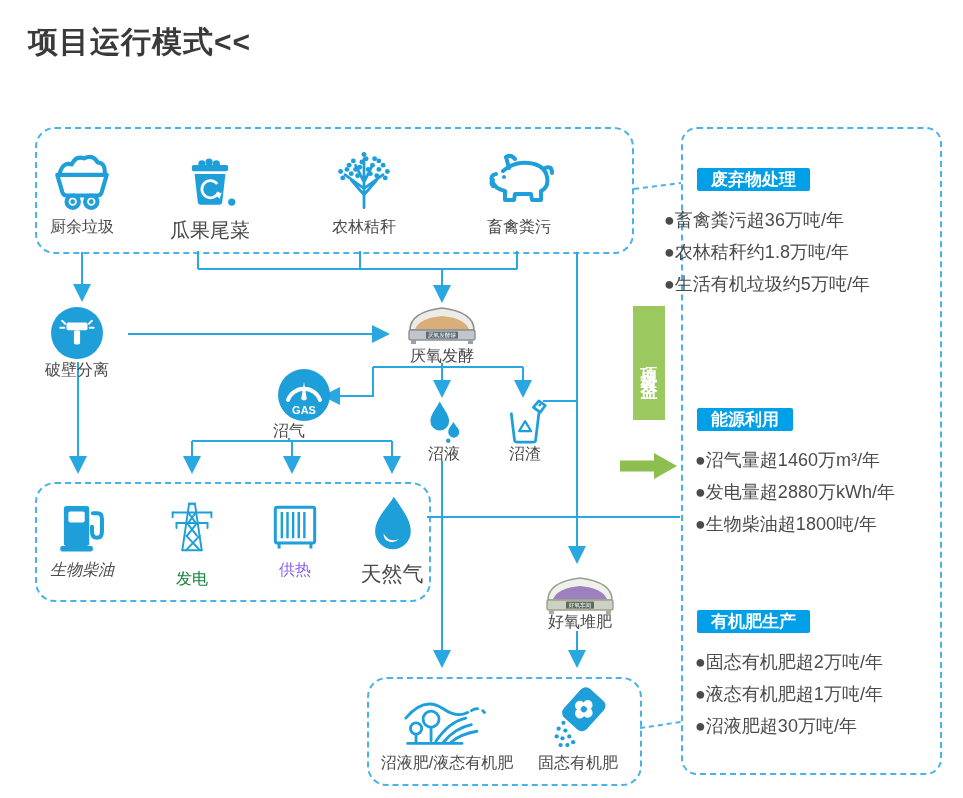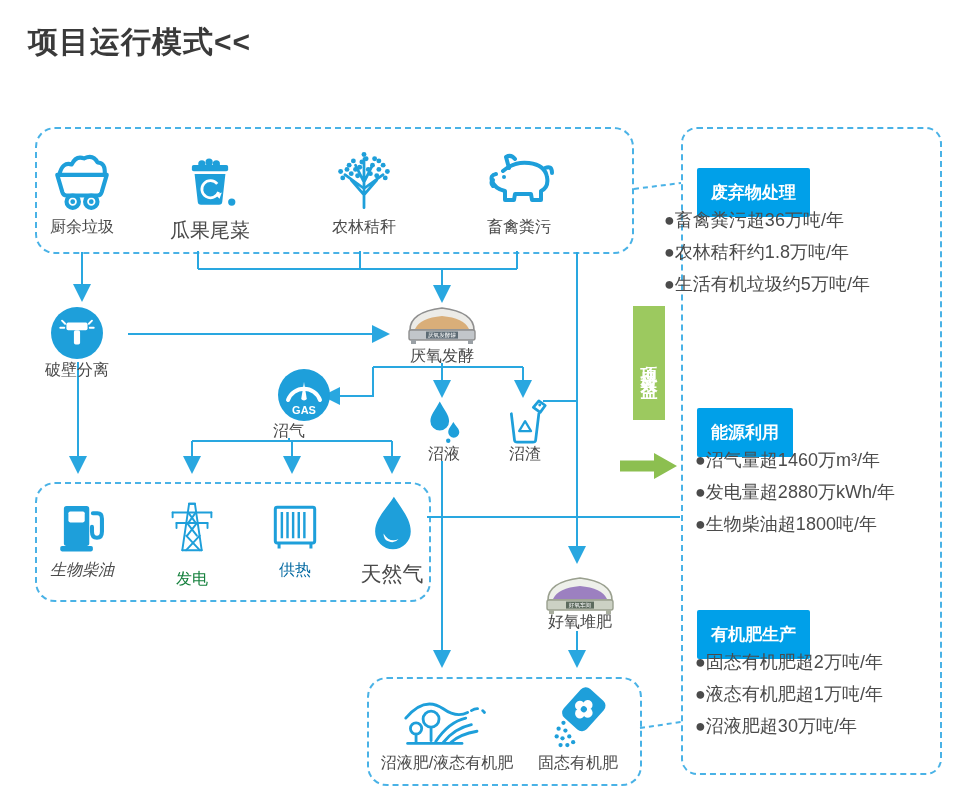--- a/index.html
+++ b/index.html
@@ -13,21 +13,21 @@
   .box-fert{left:367px;top:677px;width:271px;height:105px;}
   .box-panel{left:681px;top:127px;width:257px;height:644px;border-radius:16px;}
   .node{position:absolute;text-align:center;z-index:2;}
   .node .icon{display:flex;align-items:flex-end;justify-content:center;}
   .lbl{position:absolute;text-align:center;font-size:16px;color:#4a4a4a;z-index:2;white-space:nowrap;}
   .circle-badge{position:absolute;border-radius:50%;background:#1e9fda;display:flex;align-items:center;justify-content:center;z-index:2;}
   .green-tag{position:absolute;left:633px;top:306px;width:32px;height:114px;background:#9cc95f;color:#fff;
     writing-mode:vertical-rl;text-orientation:upright;font-size:17px;font-weight:bold;letter-spacing:5px;
     display:flex;align-items:center;justify-content:center;z-index:2;}
   .panel-header{position:absolute;display:inline-block;background:#00a0e9;color:#fff;font-size:17px;font-weight:bold;
-    padding:13px 14px;z-index:2;border-radius:2px;white-space:nowrap;}
+    padding:0 14px;z-index:2;border-radius:2px;white-space:nowrap;}
   .bullets{position:absolute;z-index:2;}
   .bullet-line{font-size:18px;line-height:32px;color:#4b4b4b;white-space:nowrap;}
 </style>
 </head>
 <body>
 
 <div class="stage">
 
   <h1 class="page-title">项目运行模式&lt;&lt;</h1>
 
@@ -242,21 +242,21 @@
   <div class="node" style="left:240px;top:492px;width:110px;">
     <div class="icon" style="height:64px;">
       <svg width="60" height="60" viewBox="0 0 64 64">
         <g fill="none" stroke="#1e9fda" stroke-width="3.2">
           <rect x="11" y="12" width="42" height="38" rx="2"></rect>
           <path d="M18 17 V45 M24 17 V45 M30 17 V45 M36 17 V45 M42 17 V45" stroke-width="2.6"></path>
           <path d="M15 50 v6 M49 50 v6"></path>
         </g>
       </svg>
     </div>
-    <div style="font-size:16px;color:#0369a1;margin-top:4px;">供热</div>
+    <div style="font-size:16px;color:#8b5cf6;margin-top:4px;">供热</div>
   </div>
 
   <div class="node" style="left:337px;top:490px;width:110px;">
     <div class="icon" style="height:66px;">
       <svg width="60" height="64" viewBox="0 0 64 64">
         <path fill="#1e9fda" d="M34 3 C26 16 14 26 14 40 a19 19 0 0 0 38 0 C52 27 43 17 34 3 Z"></path>
         <path fill="#ffffff" d="M23 42 a9 9 0 0 0 16 6 C33 51 27 49 23 42 Z"></path>
       </svg>
     </div>
     <div style="font-size:21px;color:#4a4a4a;margin-top:4px;">天然气</div>

